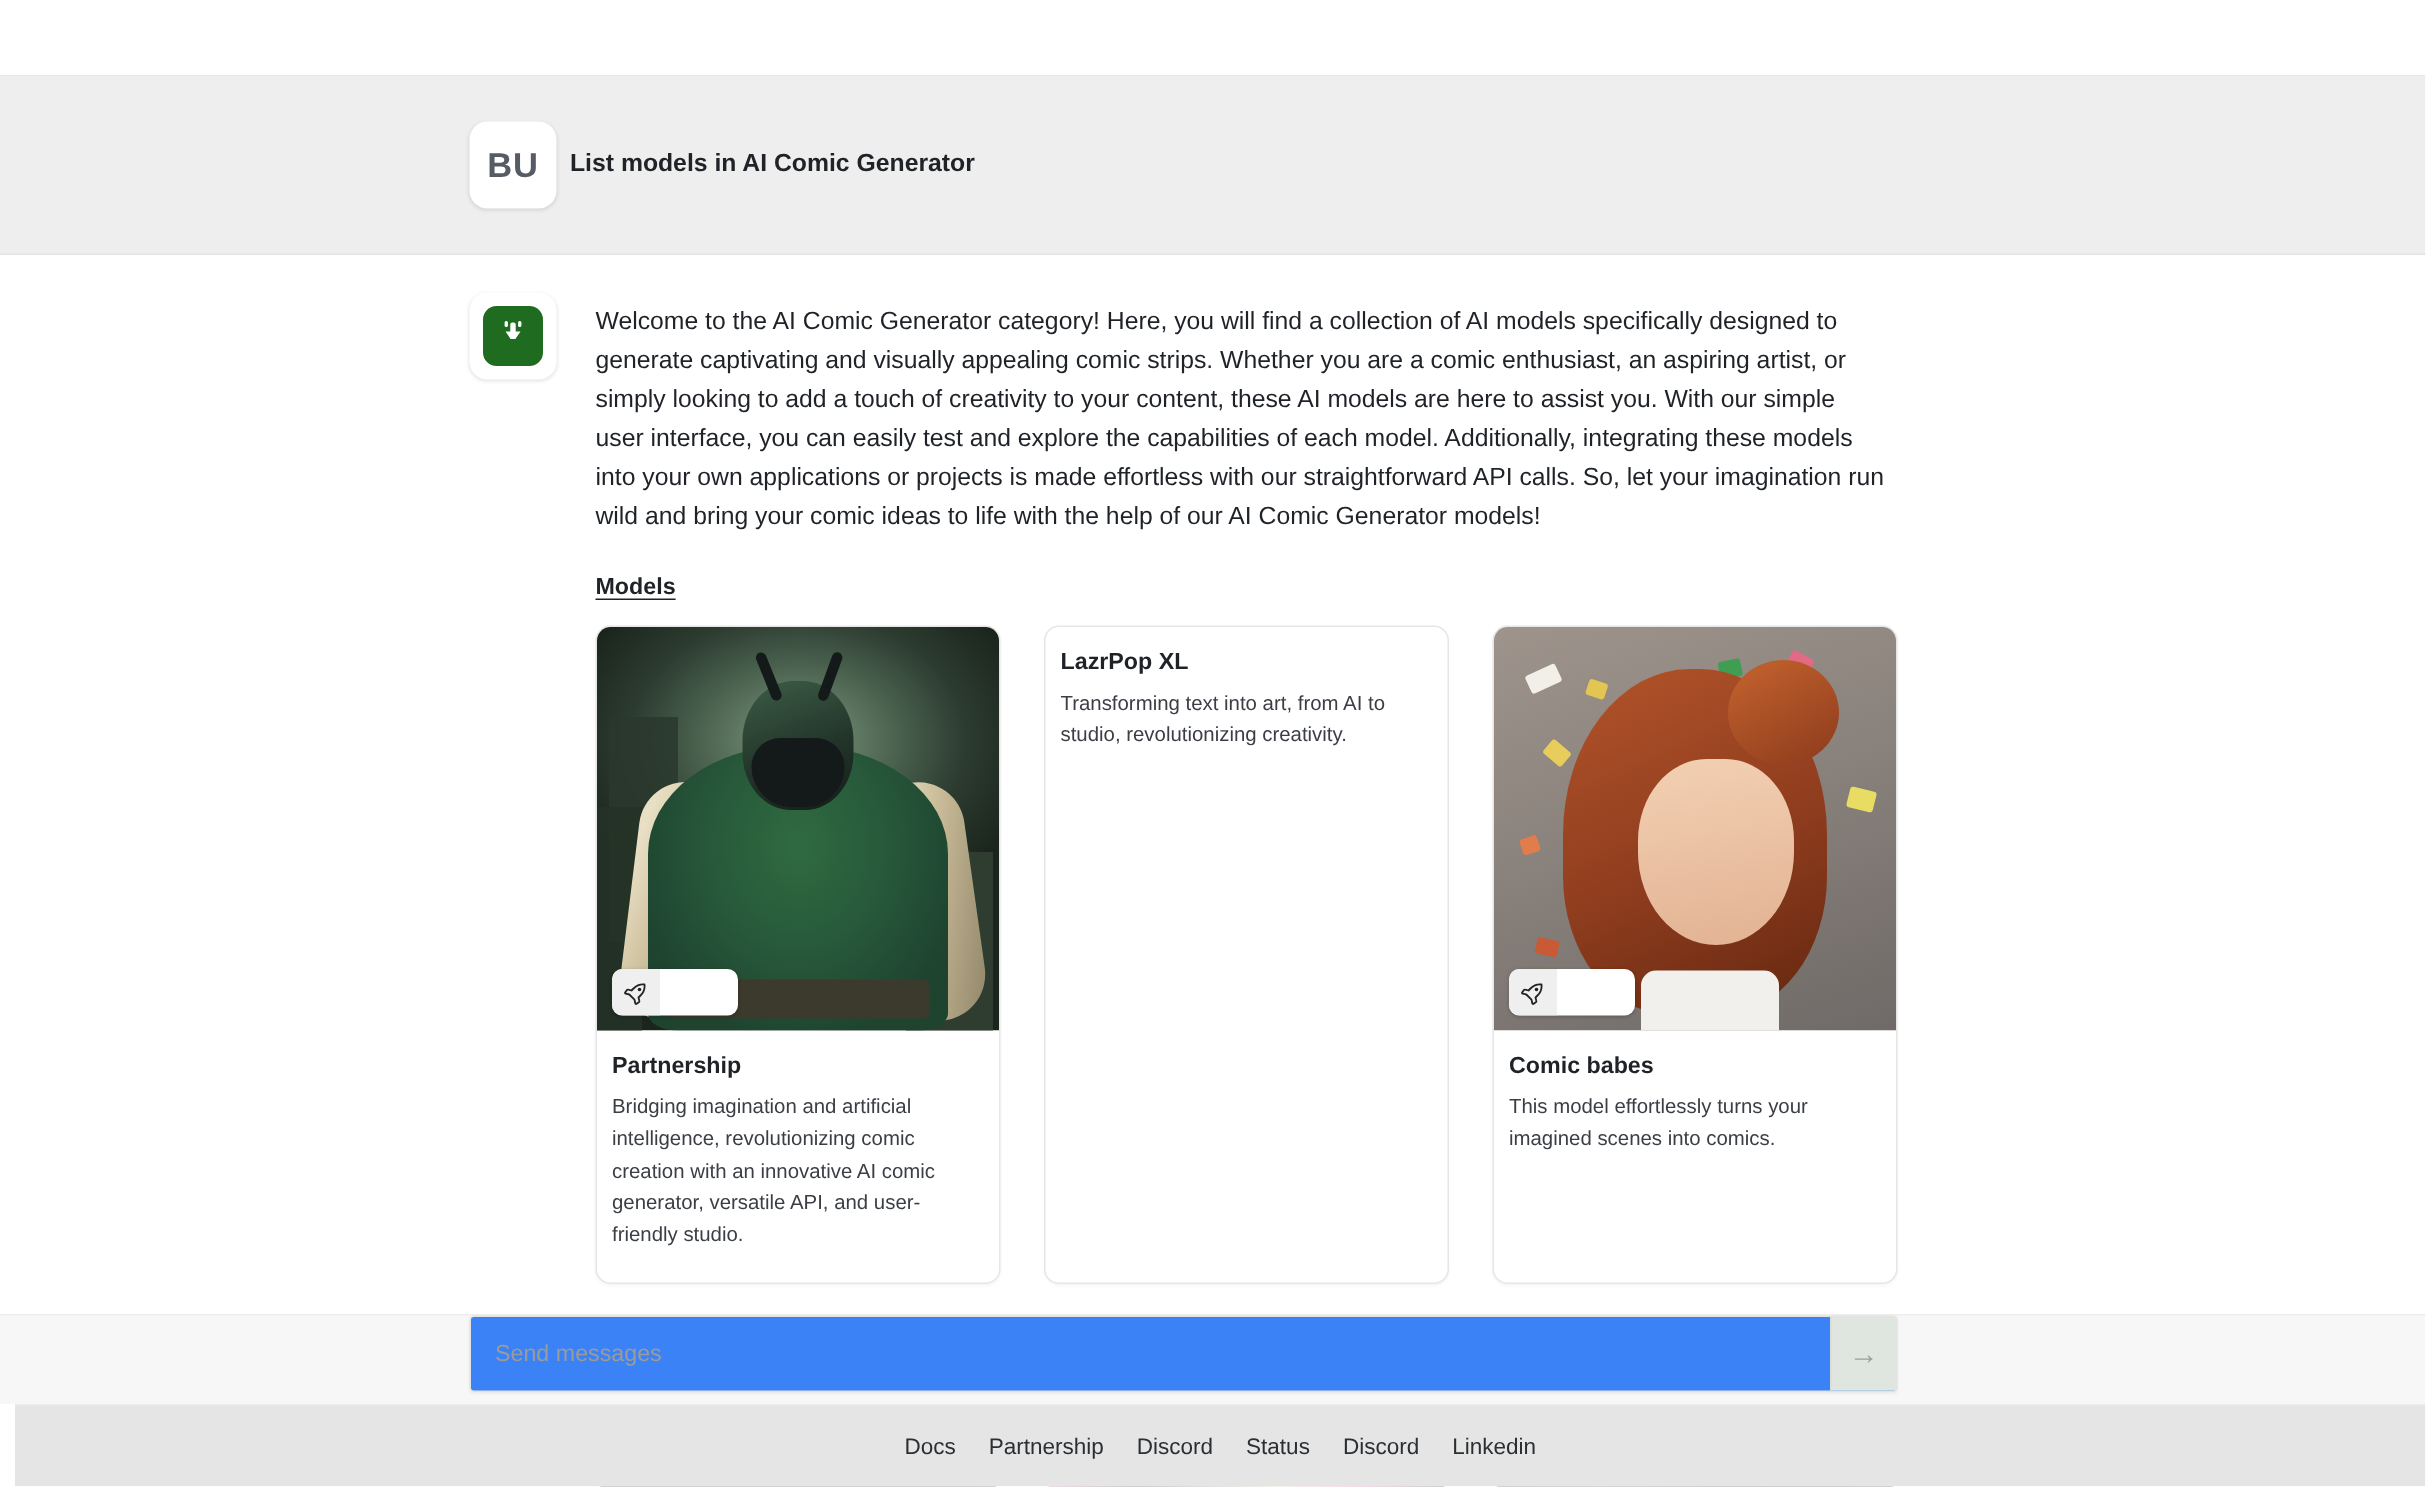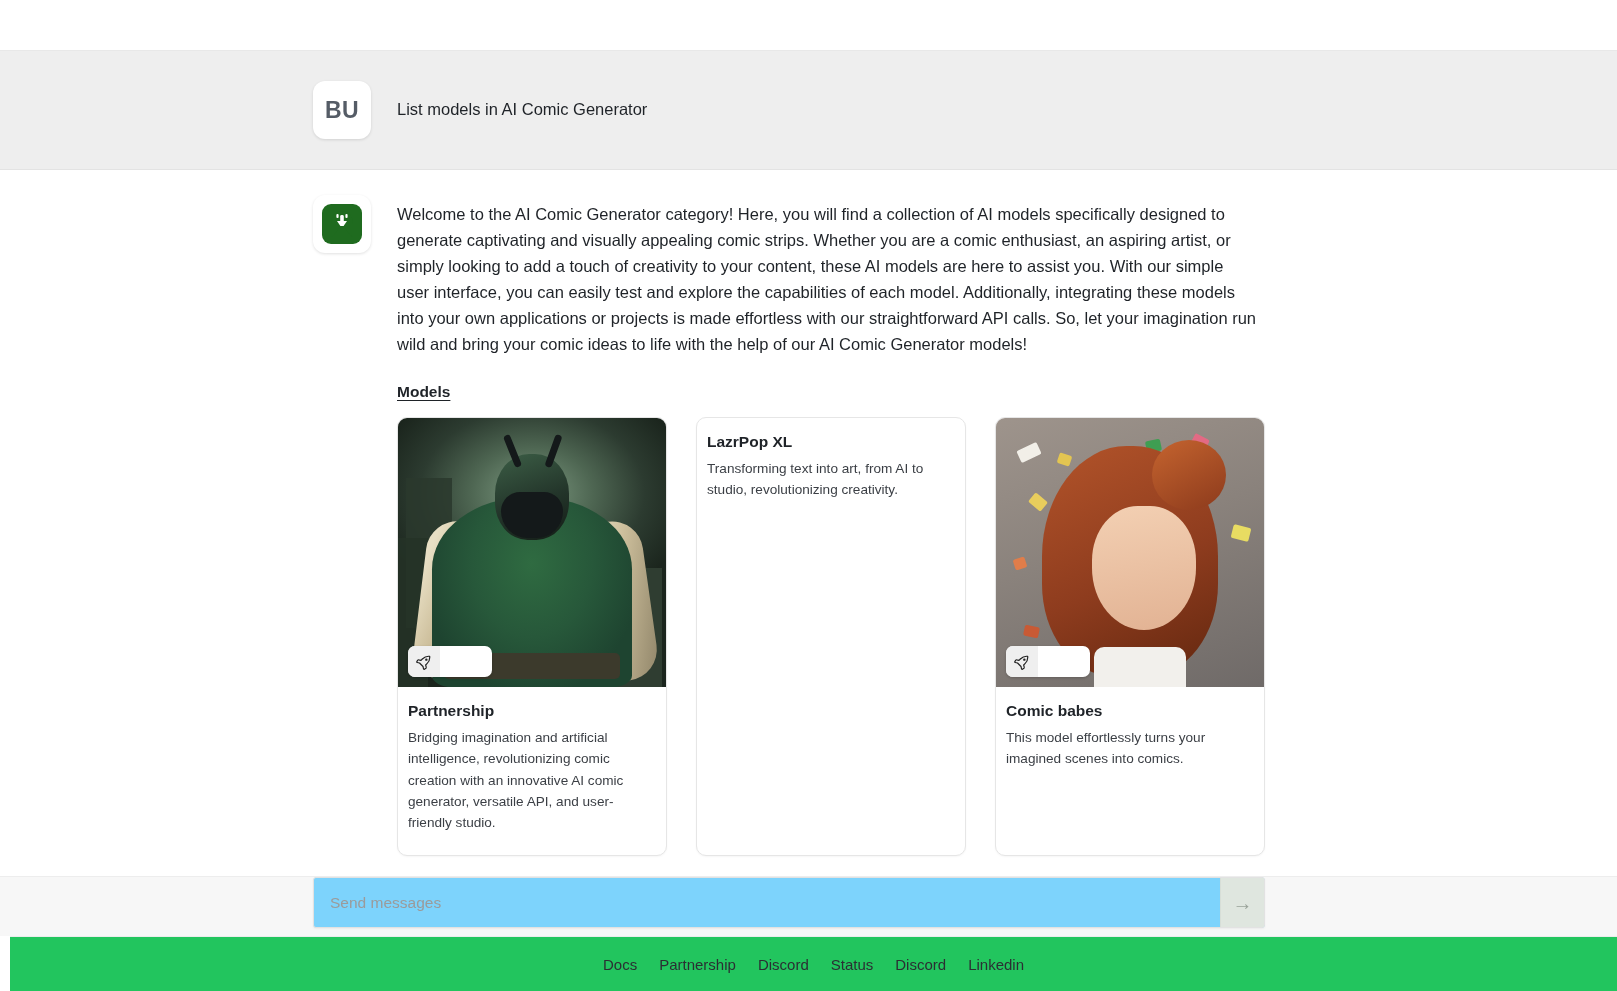--- a/index.html
+++ b/index.html
@@ -27,21 +27,21 @@
   }
   .msg-inner { display:flex; align-items:flex-start; padding-left: 313px; }
   .avatar {
     width:58px; height:58px; border-radius:12px;
     background:#ffffff;
     box-shadow:0 1px 3px rgba(0,0,0,.12);
     display:flex; align-items:center; justify-content:center;
     flex:0 0 58px;
     font-size:23px; font-weight:600; color:#555c66; letter-spacing:.5px;
   }
-  .msg-text { margin-left:26px; font-size:16.5px; color:#1f2328; line-height:1.55; padding-top:16px; }
+  .msg-text { margin-left:9px; font-size:16.5px; color:#1f2328; line-height:1.55; padding-top:16px;font-weight:bold; }
 
   
   .assist-row { display:flex; align-items:flex-start; padding: 25px 0 0 313px; background:#fff; }
   .avatar.logo { background:#ffffff; padding:0; overflow:hidden; }
   .logo-inner {
     width:40px; height:40px; border-radius:9px;
     background:#1f6b1f;
     display:flex; align-items:center; justify-content:center;
   }
   .assist-body { margin-left:26px; width: 862px; padding-top: 6px; }
@@ -187,39 +187,39 @@
   
   .composer-wrap {
     position:absolute; left:0; right:0; bottom:55px; height:60px;
     background:#f7f7f7; border-top:1px solid #ededed;
     display:flex; align-items:center;
   }
   .composer {
     position:absolute; left:313px; top:0;
     width:952px; height:51px;
     display:flex; align-items:stretch;
-    border:1px solid #e2e2e2; border-radius:3px; background:#7dd3fc;
+    border:1px solid #e2e2e2; border-radius:3px; background:#3b82f6;
     box-shadow:0 1px 2px rgba(0,0,0,.05);
   }
   .composer input {
     flex:1; border:0; outline:none; background:transparent;
     font-family:"Liberation Sans", sans-serif; font-size:15.5px; color:#333;
     padding:0 16px;
   }
   .composer input::placeholder { color:#9b9b9b; }
   .send-btn {
     width:44px; background:#dfe6df; border:0; border-left:1px solid #d7ded7;
     display:flex; align-items:center; justify-content:center; cursor:pointer;
     color:#9aa39a; font-size:20px; line-height:1;
   }
 
   
   .footer {
     position:absolute; left:10px; right:0; bottom:0; height:55px;
-    background:#22c55e; border-top:1px solid #ececec;
+    background:#e5e5e5; border-top:1px solid #ececec;
     display:flex; align-items:center; justify-content:center; gap:22px;
   }
   .footer a {
     font-size:15px; color:#2b2f33; text-decoration:none; cursor:pointer;
   }
 </style>
 </head>
 <body>
 
 <div class="app">

